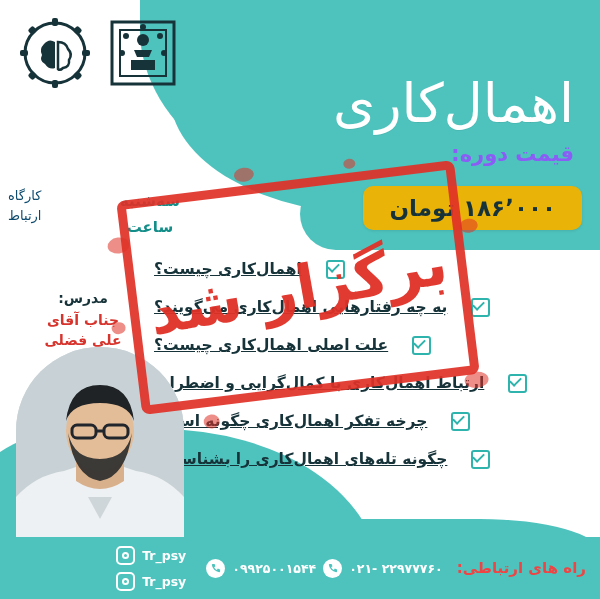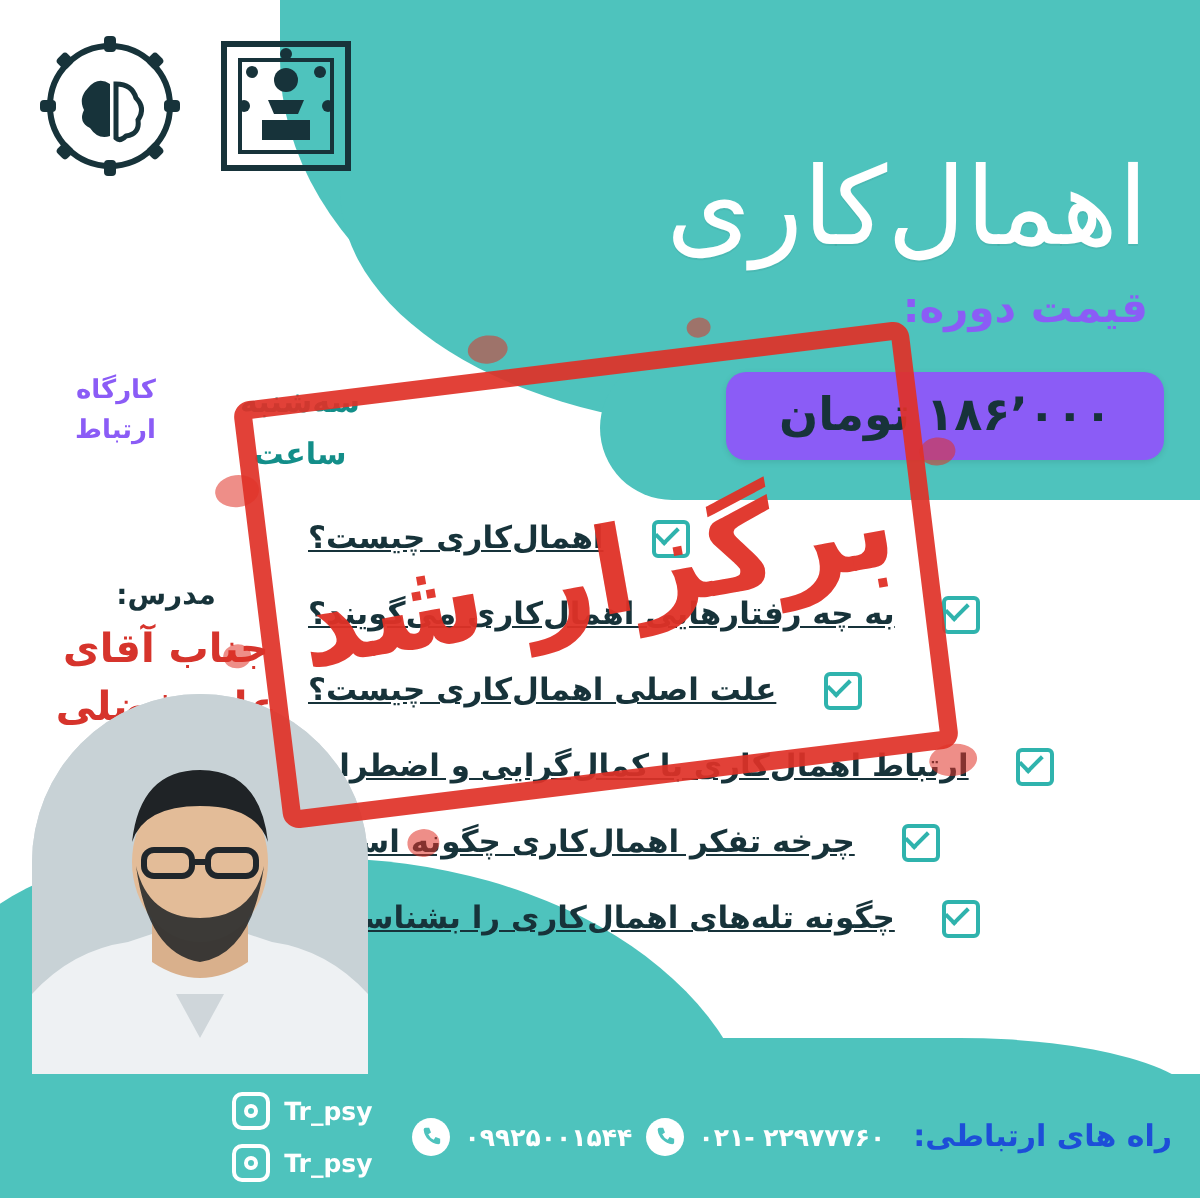--- a/index.html
+++ b/index.html
@@ -86,34 +86,34 @@
   
   .price-label{
     position:absolute;
     top:142px;right:26px;
     font-size:21px;font-weight:bold;color:#8b5cf6;
     z-index:6;
   }
   .price-box{
     position:absolute;
     top:186px;right:18px;
-    background:#8b5cf6;
+    background:#eab308;
     border-radius:10px;
     padding:9px 26px;
     font-size:23px;font-weight:bold;color:#17333a;
     box-shadow:0 1px 3px rgba(0,0,0,.10);
     z-index:7;
   }
   
   .workshop{
     position:absolute;
     top:186px;right:522px;
     width:70px;
-    text-align:right;
-    font-size:13px;font-weight:bold;color:#8b5cf6;
+    text-align:left;
+    font-size:13px;font-weight:normal;color:#0c4a6e;
     line-height:1.5;
     z-index:6;
   }
   
   .datetime{
     position:absolute;
     top:188px;right:380px;
     width:140px;
     text-align:center;
     color:#138e89;
@@ -128,21 +128,21 @@
     width:130px;
     text-align:center;
     z-index:6;
     direction:rtl;
   }
   .teacher .lbl{
     font-size:14px;font-weight:bold;color:#17333a;
     margin-bottom:4px;
   }
   .teacher .nm{
-    font-size:20px;font-weight:bold;color:#d6342c;
+    font-size:14px;font-weight:bold;color:#d6342c;
     line-height:1.45;
   }
   
   .bullets{
     position:absolute;
     top:250px;right:16px;
     width:430px;
     z-index:4;
     direction:rtl;
   }
@@ -220,21 +220,21 @@
     position:absolute;
     left:0;bottom:0;width:600px;height:62px;
     z-index:8;
     display:flex;align-items:center;
     direction:rtl;
     padding:0 14px;
     box-sizing:border-box;
     gap:14px;
   }
   .foot-title{
-    color:#1d4ed8;font-size:15px;font-weight:bold;
+    color:#ef4444;font-size:15px;font-weight:bold;
     white-space:nowrap;
   }
   .foot-col{
     display:flex;gap:7px;
   }
   .foot-item{
     display:flex;align-items:center;gap:7px;
     color:#ffffff;font-size:12.5px;font-weight:bold;
     direction:ltr;
   }

